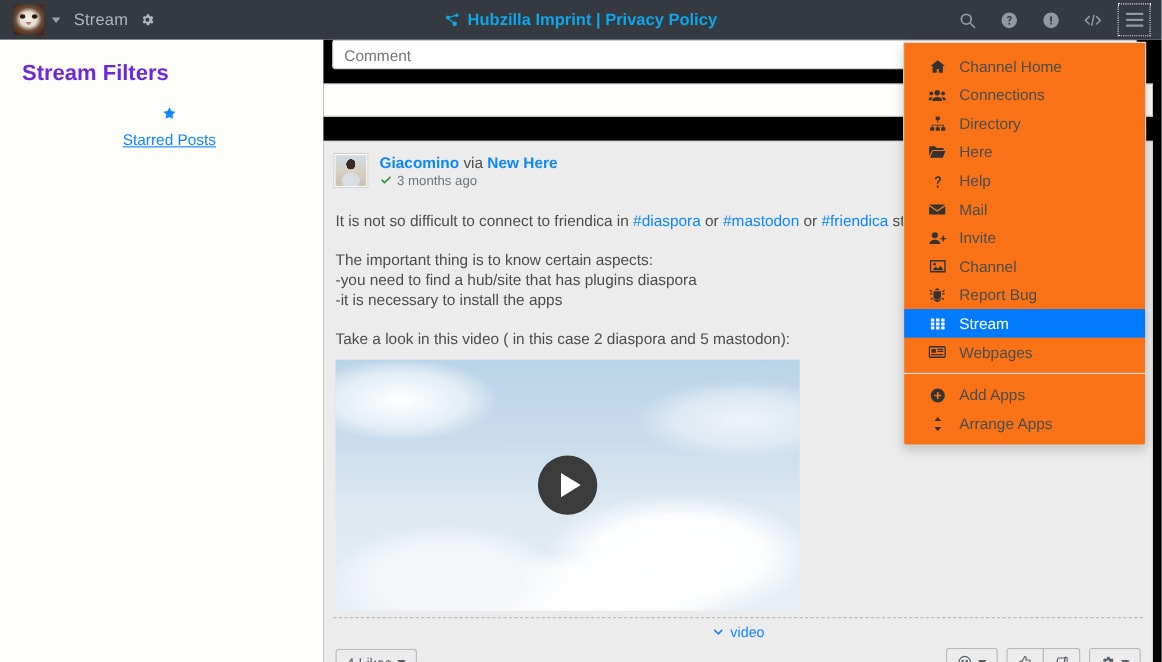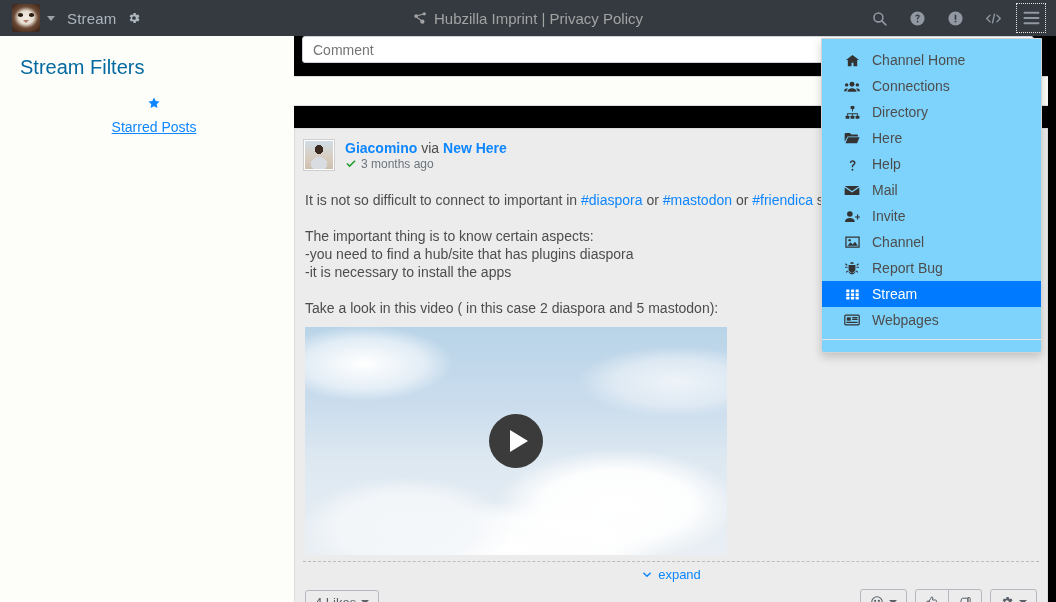--- a/index.html
+++ b/index.html
@@ -43,21 +43,21 @@
     border-left: 4px solid transparent; border-right: 4px solid transparent;
     border-top: 5px solid #9aa0a6;
   }
   .nav-stream-label {
     color: #adb5bd; font-size: 15px; margin-left: 12px; letter-spacing: .2px;
   }
   .nav-gear { margin-left: 10px; color: #adb5bd; display: flex; align-items: center; }
   .navbar-title {
     position: absolute; left: 0; right: 0; top: 0; height: 36px;
     display: flex; align-items: center; justify-content: center;
-    color: #a3a3a3; font-size: 15px; font-weight: normal; pointer-events: none;
+    color: #0ea5e9; font-size: 15px; font-weight: bold; pointer-events: none;
     gap: 6px;
   }
   .navbar-title .share-icon { display: inline-flex; align-items: center; }
   .nav-right {
     position: absolute; right: 6px; top: 0; height: 36px;
     display: flex; align-items: center; gap: 0;
   }
   .nav-icon-btn {
     width: 30px; height: 30px; display: flex; align-items: center; justify-content: center;
     color: #9198a1; margin: 0 4px; border: 1px solid transparent;
@@ -67,21 +67,21 @@
   }
 
   
   .sidebar {
     position: absolute; left: 0; top: 36px;
     width: 294px; height: 566px;
     background: #fdfdfa;
     padding: 20px 20px 0 20px;
   }
   .sidebar-title {
-    font-size: 20px; color: #0369a1; margin: 0 0 14px 0; font-weight: normal;
+    font-size: 20px; color: #6d28d9; margin: 0 0 14px 0; font-weight: bold;
   }
   .sidebar-item {
     display: flex; align-items: center; gap: 9px;
     padding: 3px 0 3px 14px;
     font-size: 14px; color: #0d86ff; flex-direction: column;
   }
   .sidebar-item .star-icon { color: #0d86ff; display: inline-flex; }
 
   
   .main {
@@ -197,21 +197,21 @@
   .btn-group .btn { border-radius: 0; margin-left: -1px; }
   .btn-group .btn:first-child { border-radius: 3px 0 0 3px; margin-left: 0; }
   .btn-group .btn:last-child { border-radius: 0 3px 3px 0; }
   .btn-group.single .btn { border-radius: 3px; }
   .foot-right { display: flex; align-items: center; }
 
   
   .app-menu {
     position: absolute; left: 821px; top: 38px;
     width: 221px;
-    background: #7dd3fc;
+    background: #f97316;
     border: 1px solid #d4d4d4;
     border-radius: 0 0 3px 3px;
     box-shadow: 0 4px 10px rgba(0,0,0,.18);
     padding: 8px 0 6px 0;
     z-index: 100;
   }
   .menu-item {
     display: flex; align-items: center; gap: 12px;
     height: 26px; padding: 0 14px 0 22px;
     font-size: 14px; color: #4d4d4d; text-decoration: none;
@@ -325,21 +325,21 @@
             <svg width="12" height="12" viewBox="0 0 24 24" fill="currentColor">
                 <path d="M9.2 18.3L2.8 12l2.1-2.1 4.3 4.3L19.1 4.3l2.1 2.1z"></path>
               </svg>
           </span>
           <span>3 months ago</span>
         </div>
       </div>
     </div>
 
     <div class="post-body">
-      <p id="para-0"><span>It is not so difficult to connect to important in </span><a href="#">#diaspora</a><span> or </span><a href="#">#mastodon</a><span> or </span><a href="#">#friendica</a><span> st</span></p>
+      <p id="para-0"><span>It is not so difficult to connect to friendica in </span><a href="#">#diaspora</a><span> or </span><a href="#">#mastodon</a><span> or </span><a href="#">#friendica</a><span> st</span></p>
       <p style="margin-bottom:0">
         <span id="para-1">The important thing is to know certain aspects:</span><br>
         <span id="para-2">-you need to find a hub/site that has plugins diaspora</span><br>
         <span id="para-3">-it is necessary to install the apps</span>
       </p>
       <p style="margin-top:18px;margin-bottom:10px">
         <span id="para-4">Take a look in this video ( in this case 2 diaspora and 5 mastodon):</span>
       </p>
     </div>
 
@@ -349,21 +349,21 @@
         </div>
     </div>
 
     <div class="expand-row">
       <a class="expand-link" href="#">
         <span>
           <svg width="12" height="12" viewBox="0 0 24 24" fill="currentColor">
               <path d="M12 16.5L3.8 8.3l2-2L12 12.5l6.2-6.2 2 2z"></path>
             </svg>
         </span>
-        <span>expand</span>
+        <span>video</span>
       </a>
     </div>
 
     <div class="post-foot">
       <button class="btn">
         <span>4 Likes</span>
         <span class="btn-caret"></span>
       </button>
 
       <div class="foot-right">
@@ -528,13 +528,31 @@
           <svg width="16" height="14" viewBox="0 0 24 18" fill="none" stroke="currentColor" stroke-width="1.8">
             <rect x="1.2" y="1.8" width="21.6" height="14.4" rx="1.4"></rect>
             <rect x="4.2" y="5" width="6" height="5" fill="currentColor" stroke="none"></rect>
             <path d="M13 5.4h6.6M13 8.2h6.6M4.2 12.6h15.4" stroke-linecap="round"></path>
           </svg>
         </span>
         <span>Webpages</span>
       </a>
     </div>
   <div class="menu-divider"></div>
+  <div id="app-menu-footer">
+      <a class="menu-item" href="#">
+        <span class="mi-icon">
+          <svg width="15" height="15" viewBox="0 0 24 24" fill="currentColor">
+            <path d="M12 1.8a10.2 10.2 0 100 20.4 10.2 10.2 0 000-20.4zm5 11.4h-3.8V17h-2.4v-3.8H7v-2.4h3.8V7h2.4v3.8H17z"></path>
+          </svg>
+        </span>
+        <span>Add Apps</span>
+      </a>
+      <a class="menu-item" href="#">
+        <span class="mi-icon">
+          <svg width="13" height="15" viewBox="0 0 18 24" fill="currentColor">
+            <path d="M9 1.6l5 6H4zM9 22.4l-5-6h10z"></path>
+          </svg>
+        </span>
+        <span>Arrange Apps</span>
+      </a>
+    </div>
 </div>
 
 </body></html>

